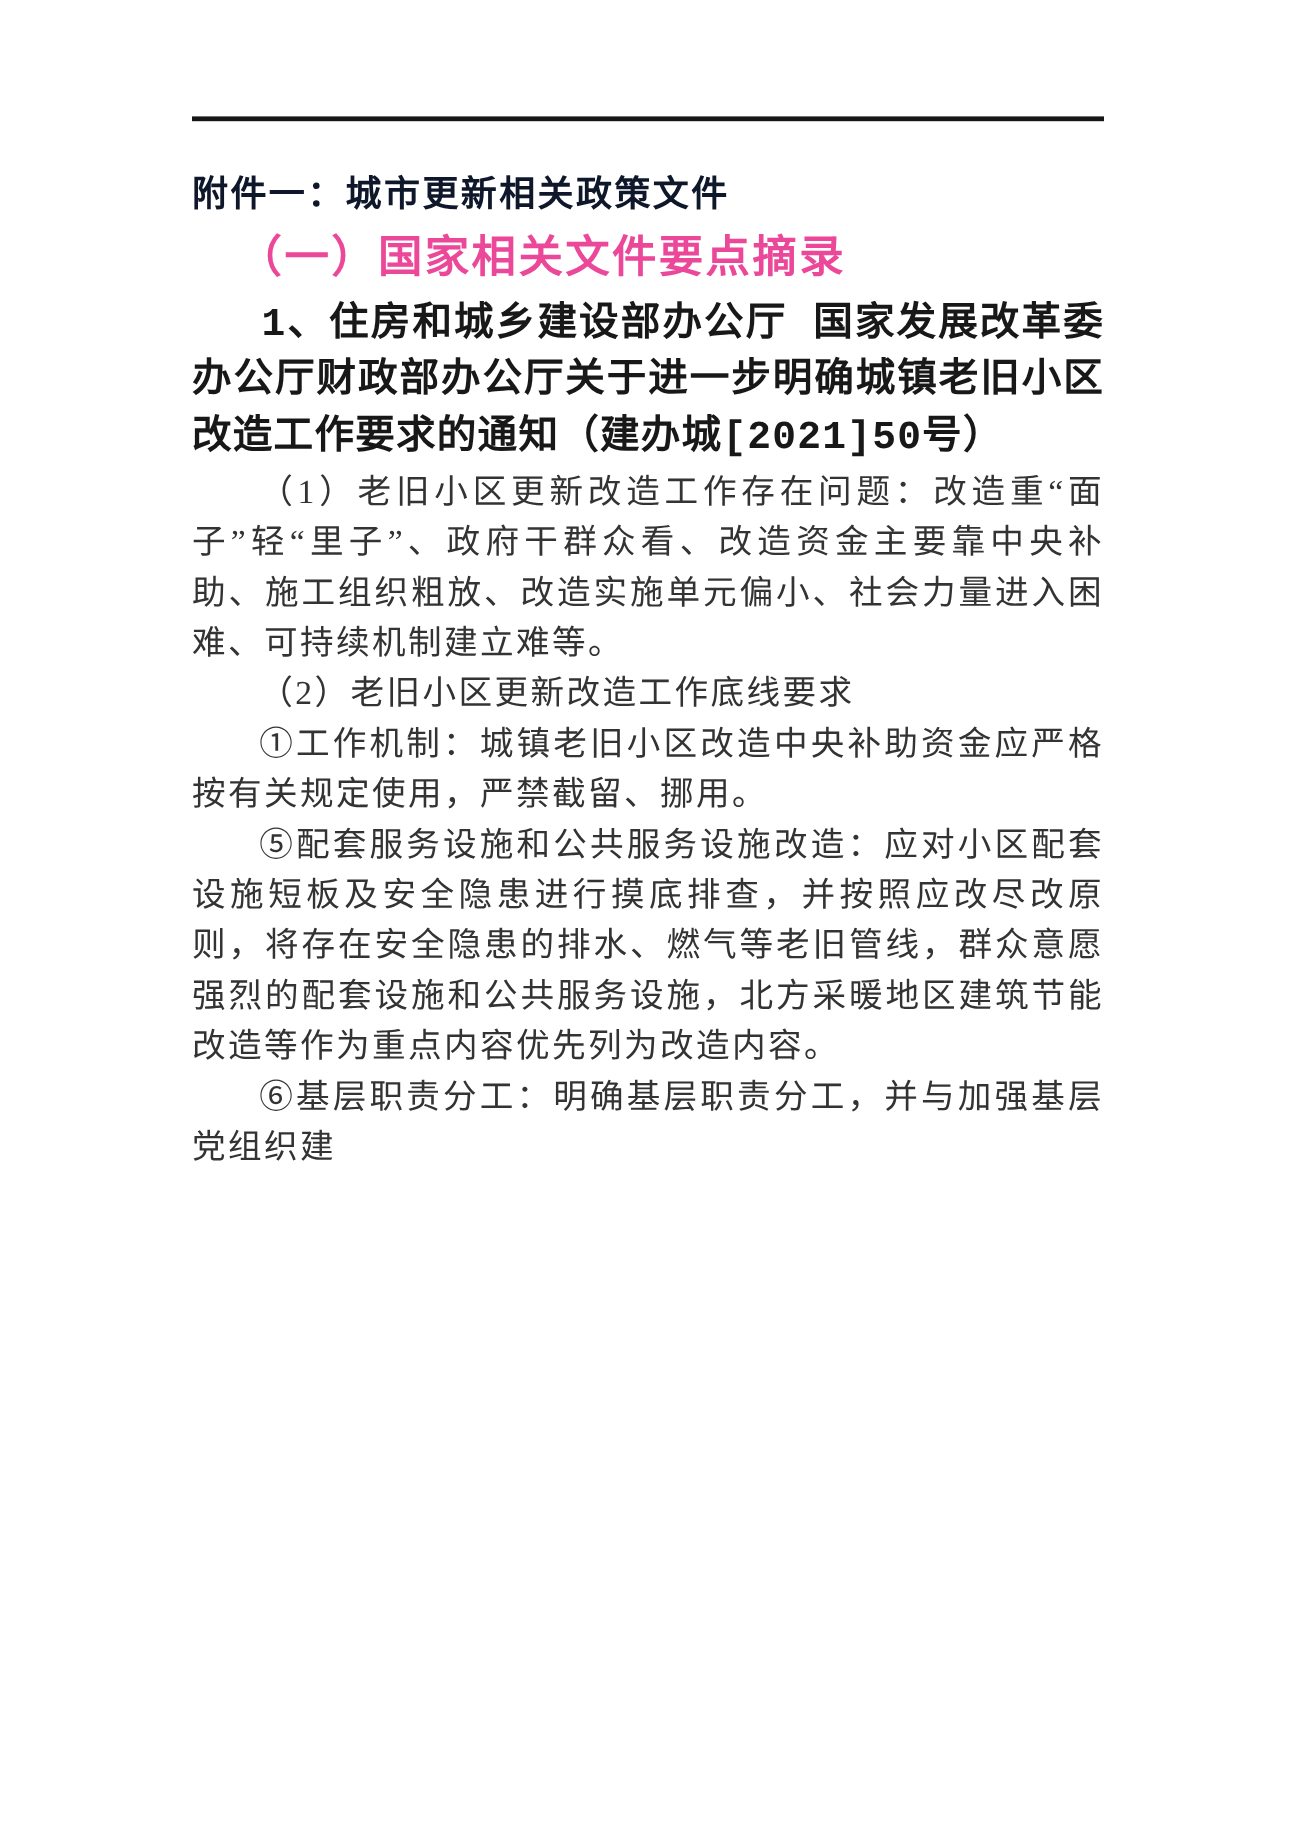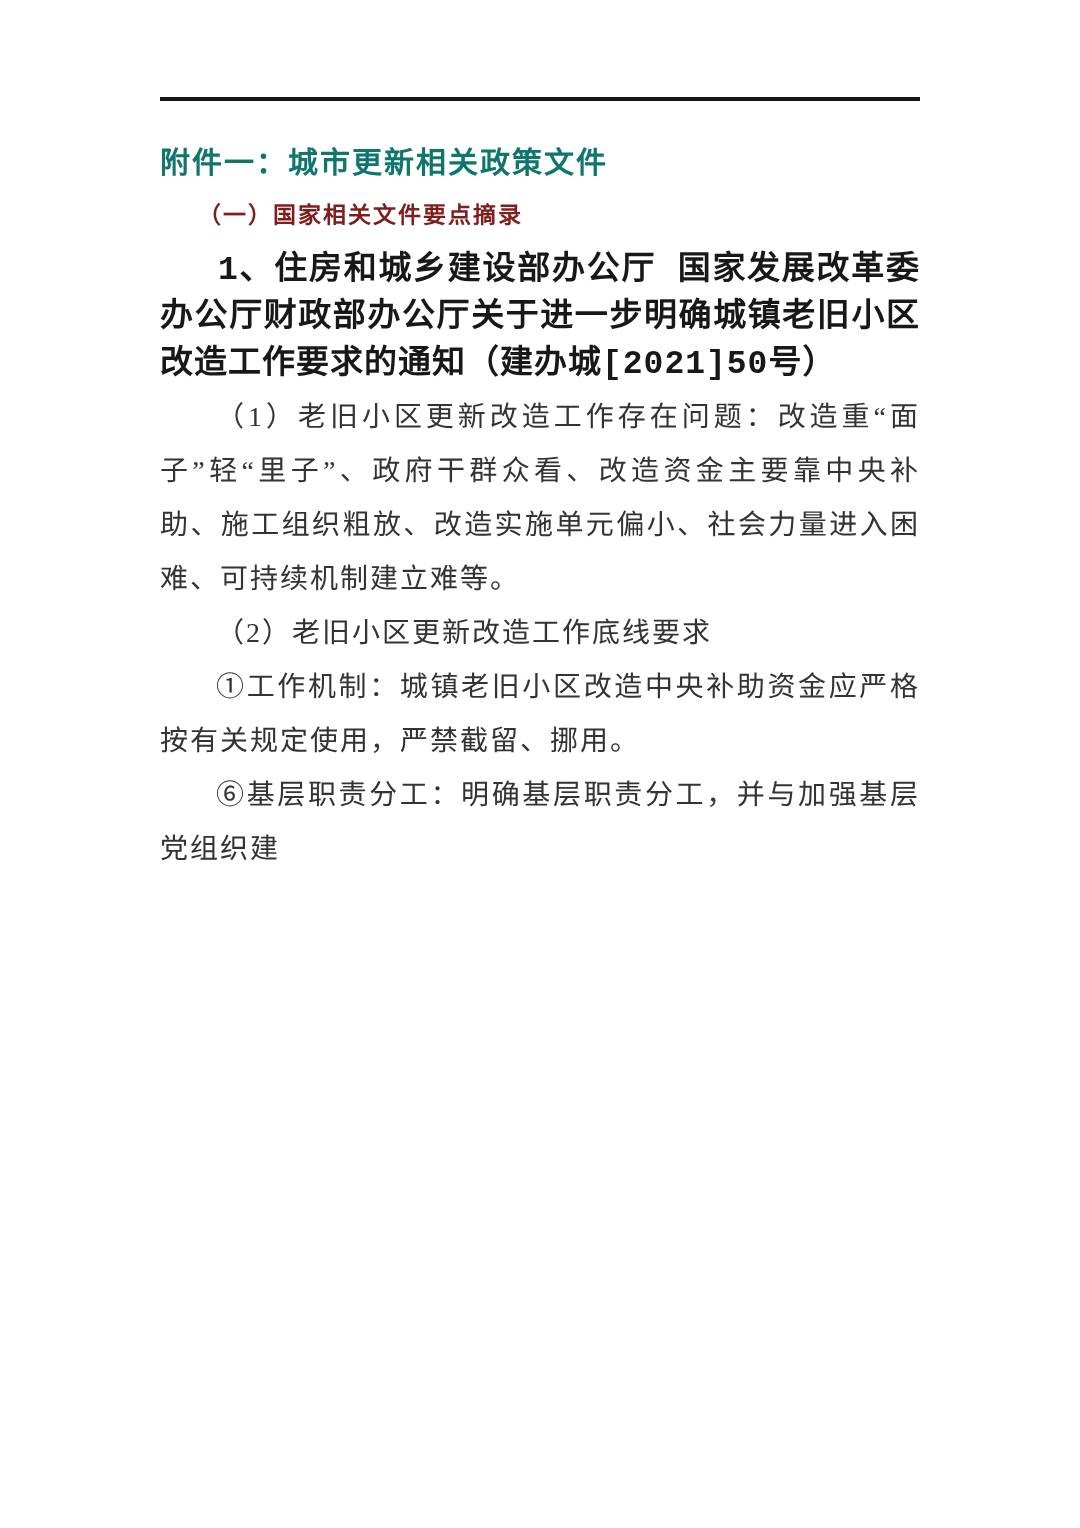--- a/index.html
+++ b/index.html
@@ -24,50 +24,50 @@
     border-top: 4px solid #161616;
     height: 0;
   }
   .doc-title {
     margin: 40px 0 0 0;
     font-family: "Liberation Sans", sans-serif;
     font-weight: bold;
     font-size: 30px;
     line-height: 44px;
     letter-spacing: 2px;
-    color: #0f766e;
+    color: #0f172a;
   }
   .section-heading {
     margin: 8px 0 0 0;
     padding-left: 38px;
     font-family: "Liberation Serif", serif;
     font-weight: bold;
-    font-size: 23px;
+    font-size: 37px;
     line-height: 46px;
     letter-spacing: 2px;
-    color: #7f1d1d;
+    color: #ec4899;
   }
   .item-heading {
     margin: 8px 0 0 0;
     font-family: Liberation Mono, monospace;
     font-weight: bold;
     font-size: 33px;
     line-height: 47px;
     text-indent: 58px;
     text-align: justify;
     letter-spacing: 1px;
     color: #181818;
   }
   .body-text {
     margin-top: 2px;
   }
   .body-text p {
     margin: 0;
     font-size: 28px;
-    line-height: 54px;
+    line-height: 42px;
     text-indent: 56px;
     text-align: justify;
     letter-spacing: 2px;
     color: #333333;
   }
 </style>
 </head>
 <body>
 
 <div class="page">
@@ -77,16 +77,17 @@
   <h1 class="doc-title">附件一：城市更新相关政策文件</h1>
 
   <h2 class="section-heading">（一）国家相关文件要点摘录</h2>
 
   <h3 class="item-heading">1、住房和城乡建设部办公厅 国家发展改革委办公厅财政部办公厅关于进一步明确城镇老旧小区改造工作要求的通知（建办城[2021]50号）</h3>
 
   <div class="body-text">
     <p>（1）老旧小区更新改造工作存在问题：改造重“面子”轻“里子”、政府干群众看、改造资金主要靠中央补助、施工组织粗放、改造实施单元偏小、社会力量进入困难、可持续机制建立难等。</p>
     <p>（2）老旧小区更新改造工作底线要求</p>
     <p>①工作机制：城镇老旧小区改造中央补助资金应严格按有关规定使用，严禁截留、挪用。</p>
+    <p>⑤配套服务设施和公共服务设施改造：应对小区配套设施短板及安全隐患进行摸底排查，并按照应改尽改原则，将存在安全隐患的排水、燃气等老旧管线，群众意愿强烈的配套设施和公共服务设施，北方采暖地区建筑节能改造等作为重点内容优先列为改造内容。</p>
     <p>⑥基层职责分工：明确基层职责分工，并与加强基层党组织建</p>
   </div>
 
 </div>
 
 </body></html>

